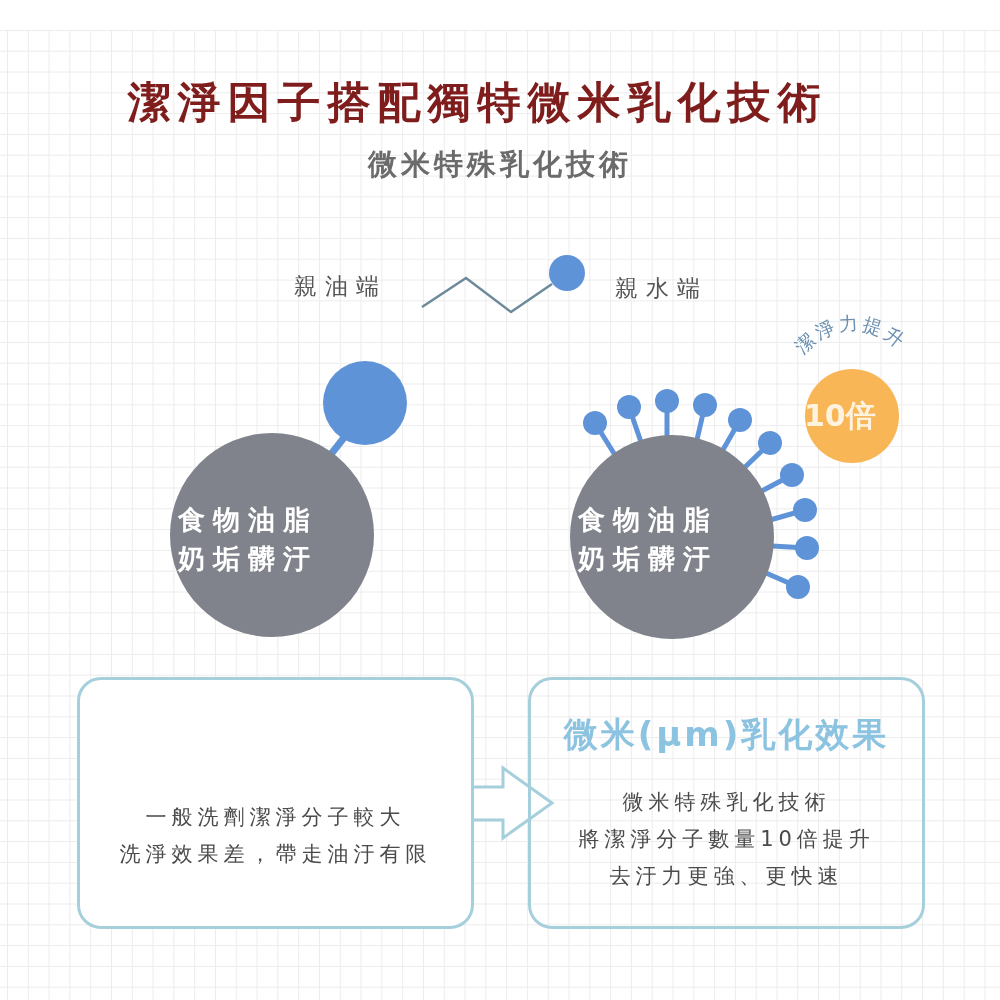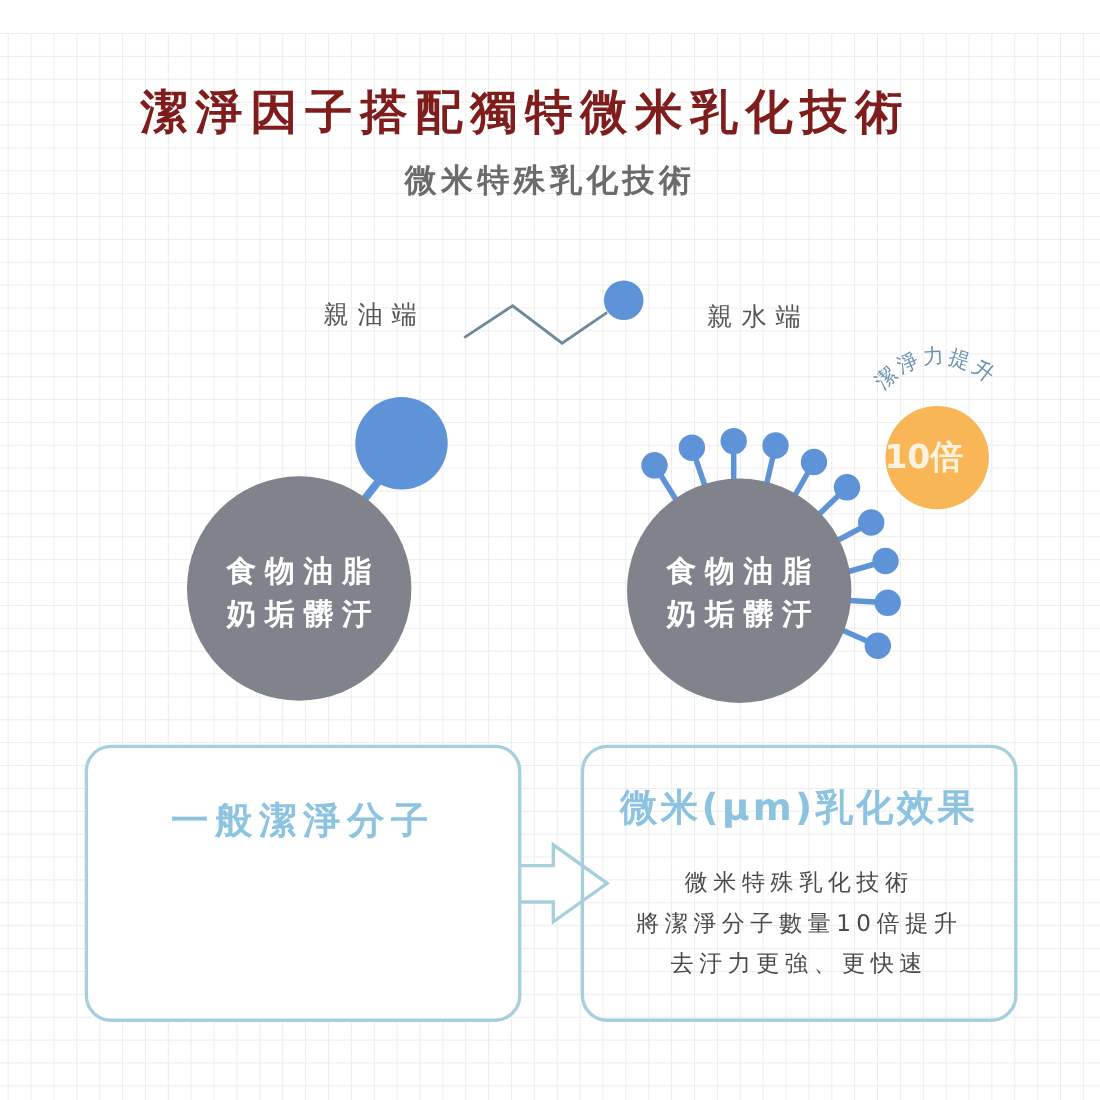--- a/index.html
+++ b/index.html
@@ -25,21 +25,21 @@
   .subtitle {
     left: 0; width: 1000px; top: 144px; text-align: center;
     font-size: 29px; font-weight: bold; letter-spacing: 4px;
     color: #6b6b6b; line-height: 40px;
   }
   .label {
     font-size: 23px; letter-spacing: 8px; color: #555555; line-height: 30px;
   }
   svg.diagram { position: absolute; left: 0; top: 0; width: 1000px; height: 1000px; }
   .circle-text {
-    width: 204px; text-align: center; color: #ffffff; font-weight: bold;
+    width: 204px; color: #ffffff; font-weight: bold;
     font-size: 27px; letter-spacing: 8px; line-height: 39px;
     padding-left: 8px; box-sizing: border-box;
   }
   .badge-text {
     width: 96px; text-align: left; color: #fdf3df; font-weight: bold;
     font-size: 30px; line-height: 40px;
   }
   .box {
     background: #ffffff; border: 3px solid #a6cfdc; border-radius: 24px;
     box-sizing: border-box;
@@ -102,35 +102,38 @@
   <circle cx="852" cy="416" r="47" fill="#f8b657"></circle>
   <path id="arcPath" d="M 793 378 A 62 62 0 0 1 912 372" fill="none"></path>
   <text font-size="19" fill="#6a8fb0" letter-spacing="3" font-family="DejaVu Sans, sans-serif">
     <textPath href="#arcPath" startOffset="50%" text-anchor="middle">潔淨力提升</textPath>
   </text>
 
   <path d="M 470 787 L 503 787 L 503 768 L 552 803 L 503 838 L 503 820 L 470 820 Z" fill="#ffffff" stroke="#a6cfdc" stroke-width="3" stroke-linejoin="miter"></path>
 </svg>
 
 <div class="abs label" style="left:294px; top:273px;font-family:Liberation Mono, monospace;">親油端</div>
-<div class="abs label" style="left:615px; top:273px;margin-left:28px;">親水端</div>
+<div class="abs label" style="left:615px; top:273px;">親水端</div>
 
 <div class="abs circle-text" style="left:170px; top:500px;">
   <div>食物油脂</div>
   <div>奶垢髒汙</div>
 </div>
 <div class="abs circle-text" style="left:570px; top:500px;">
   <div>食物油脂</div>
   <div>奶垢髒汙</div>
 </div>
 
 <div class="abs badge-text" style="left:804px; top:396px;">10倍</div>
 
 <div class="abs box" style="left:77px; top:677px; width:397px; height:252px;">
-  <div class="box-title" style="top:44px;">一般潔淨分子</div>
+  <div class="box-body" style="top:119px;">
+    <div>一般洗劑潔淨分子較大</div>
+    <div>洗淨效果差，帶走油汙有限</div>
+  </div>
 </div>
 
 <div class="abs box" style="left:528px; top:677px; width:397px; height:252px; background:transparent;">
   <div class="box-title" style="top:32px; letter-spacing:3px;">微米(μm)乳化效果</div>
   <div class="box-body" style="top:104px;">
     <div>微米特殊乳化技術</div>
     <div>將潔淨分子數量10倍提升</div>
     <div>去汙力更強、更快速</div>
   </div>
 </div>

